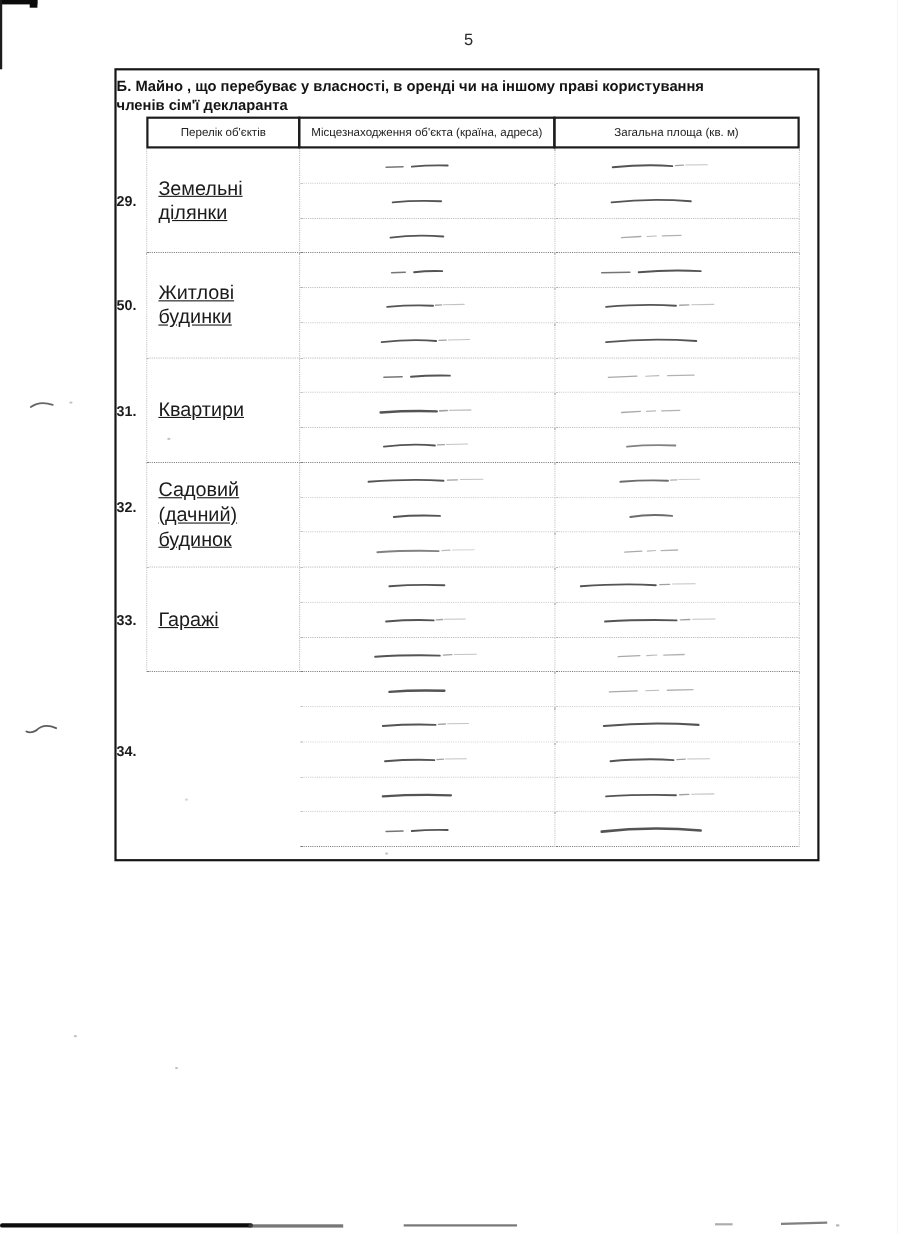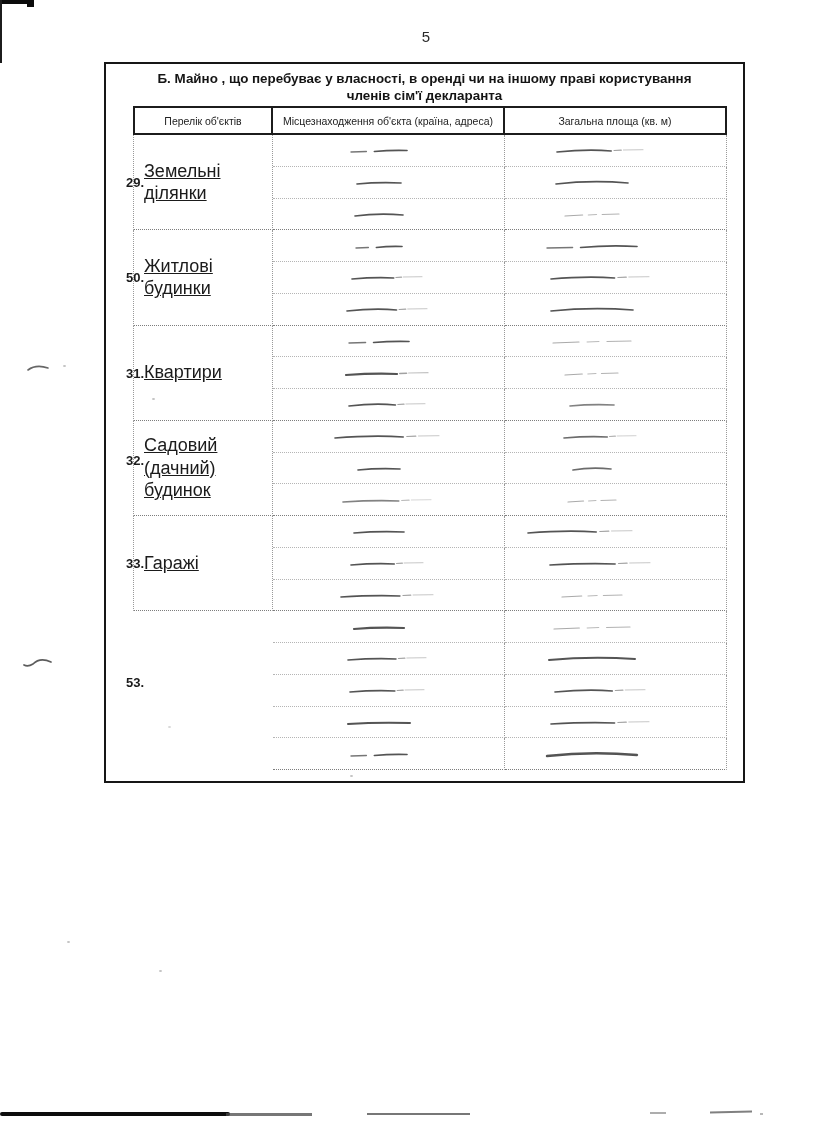--- a/index.html
+++ b/index.html
@@ -16,31 +16,31 @@
   .bb3{left:367px;top:1113px;width:103px;height:2px;background:#555;opacity:.8;}
   .bb4{left:650px;top:1112px;width:16px;height:2px;background:#777;opacity:.6;}
   .bb5{left:710px;top:1111px;width:42px;height:2px;background:#4a4a4a;opacity:.7;transform:rotate(-1.5deg);}
   .bb6{left:760px;top:1113px;width:3px;height:2px;background:#888;opacity:.6;}
   .speck{position:absolute;width:3px;height:2px;background:#9a9a9a;border-radius:50%;opacity:.6;}
 
   .page-number{position:absolute;left:408px;top:28px;width:36px;text-align:center;font-size:15px;color:#2b2b2b;}
 
   
   .form-box{position:absolute;left:104px;top:62px;width:637px;height:717px;border:2px solid #161616;}
-  .form-title{margin-top:6px;text-align:center;font-size:13.4px;font-weight:600;line-height:1.28;color:#141414;}
+  .form-title{margin-top:6px;text-align:left;font-size:13.4px;font-weight:600;line-height:1.28;color:#141414;}
   .t-letter{font-weight:700;}
 
   
   .tgrid{position:absolute;left:0;top:42px;display:grid;
          grid-template-columns:27px 140px 232px 222px;
          grid-template-rows:29px repeat(20, 31.75px);}
   .th{border:2px solid #1c1c1c;display:flex;align-items:center;justify-content:center;
       font-size:10.5px;color:#222;grid-row:1;text-align:center;padding:0 4px;box-sizing:border-box;}
   .th.c3,.th.c4{margin-left:-2px;}
-  .num{grid-column:1;display:flex;align-items:center;padding-left:20px;font-size:13px;font-weight:700;box-sizing:border-box;}
+  .num{grid-column:1;display:flex;align-items:center;padding-left:0;font-size:13px;font-weight:700;box-sizing:border-box;}
   .num.two span{transform:translateY(-8px);}
   .lbl{grid-column:2;display:flex;align-items:center;padding-left:10px;padding-right:6px;
        font-size:18px;line-height:1.25;box-sizing:border-box;
        border-left:1px dotted #999;border-right:1px dotted #999;border-bottom:1px dotted #7d7d7d;text-decoration:underline;}
   .cell{display:flex;align-items:center;justify-content:center;box-sizing:border-box;
         border-right:1px dotted #999;border-bottom:1px dotted #b5b5b5;}
   .cell.major{border-bottom:1px dotted #7d7d7d;}
   .mark{display:block;}
 
   
@@ -287,21 +287,21 @@
           </svg>
         </div>
         <div class="cell area major" style="grid-area: 16 / 4;">
           <svg width="84" height="12" class="mark" style="transform: translateX(-14px);">
             <path d="M2 8 L 21.7 7" stroke="#2e2e2e" stroke-width="1.19" fill="none" stroke-linecap="round" opacity="0.41"></path>
             <path d="M27.900000000000002 7 L 37.199999999999996 6.5" stroke="#2e2e2e" stroke-width="1.02" fill="none" stroke-linecap="round" opacity="0.328"></path>
             <path d="M43.4 6.5 L 62 6" stroke="#2e2e2e" stroke-width="1.19" fill="none" stroke-linecap="round" opacity="0.369"></path>
           </svg>
         </div>
         <div class="num two" style="grid-row: 17 / span 5;">
-          <span>53.</span>
+          <span>34.</span>
         </div>
         <div class="cell loc" style="grid-area: 17 / 3;">
           <svg width="74" height="12" class="mark">
             <path d="M2 8 Q 26 6 52 7" stroke="#2e2e2e" stroke-width="2.2" fill="none" stroke-linecap="round" opacity="0.82"></path>
           </svg>
         </div>
         <div class="cell area" style="grid-area: 17 / 4;">
           <svg width="100" height="12" class="mark" style="transform: translateX(-14px);">
             <path d="M2 8 L 27.299999999999997 7" stroke="#2e2e2e" stroke-width="1.19" fill="none" stroke-linecap="round" opacity="0.41"></path>
             <path d="M35.1 7 L 46.8 6.5" stroke="#2e2e2e" stroke-width="1.02" fill="none" stroke-linecap="round" opacity="0.328"></path>

